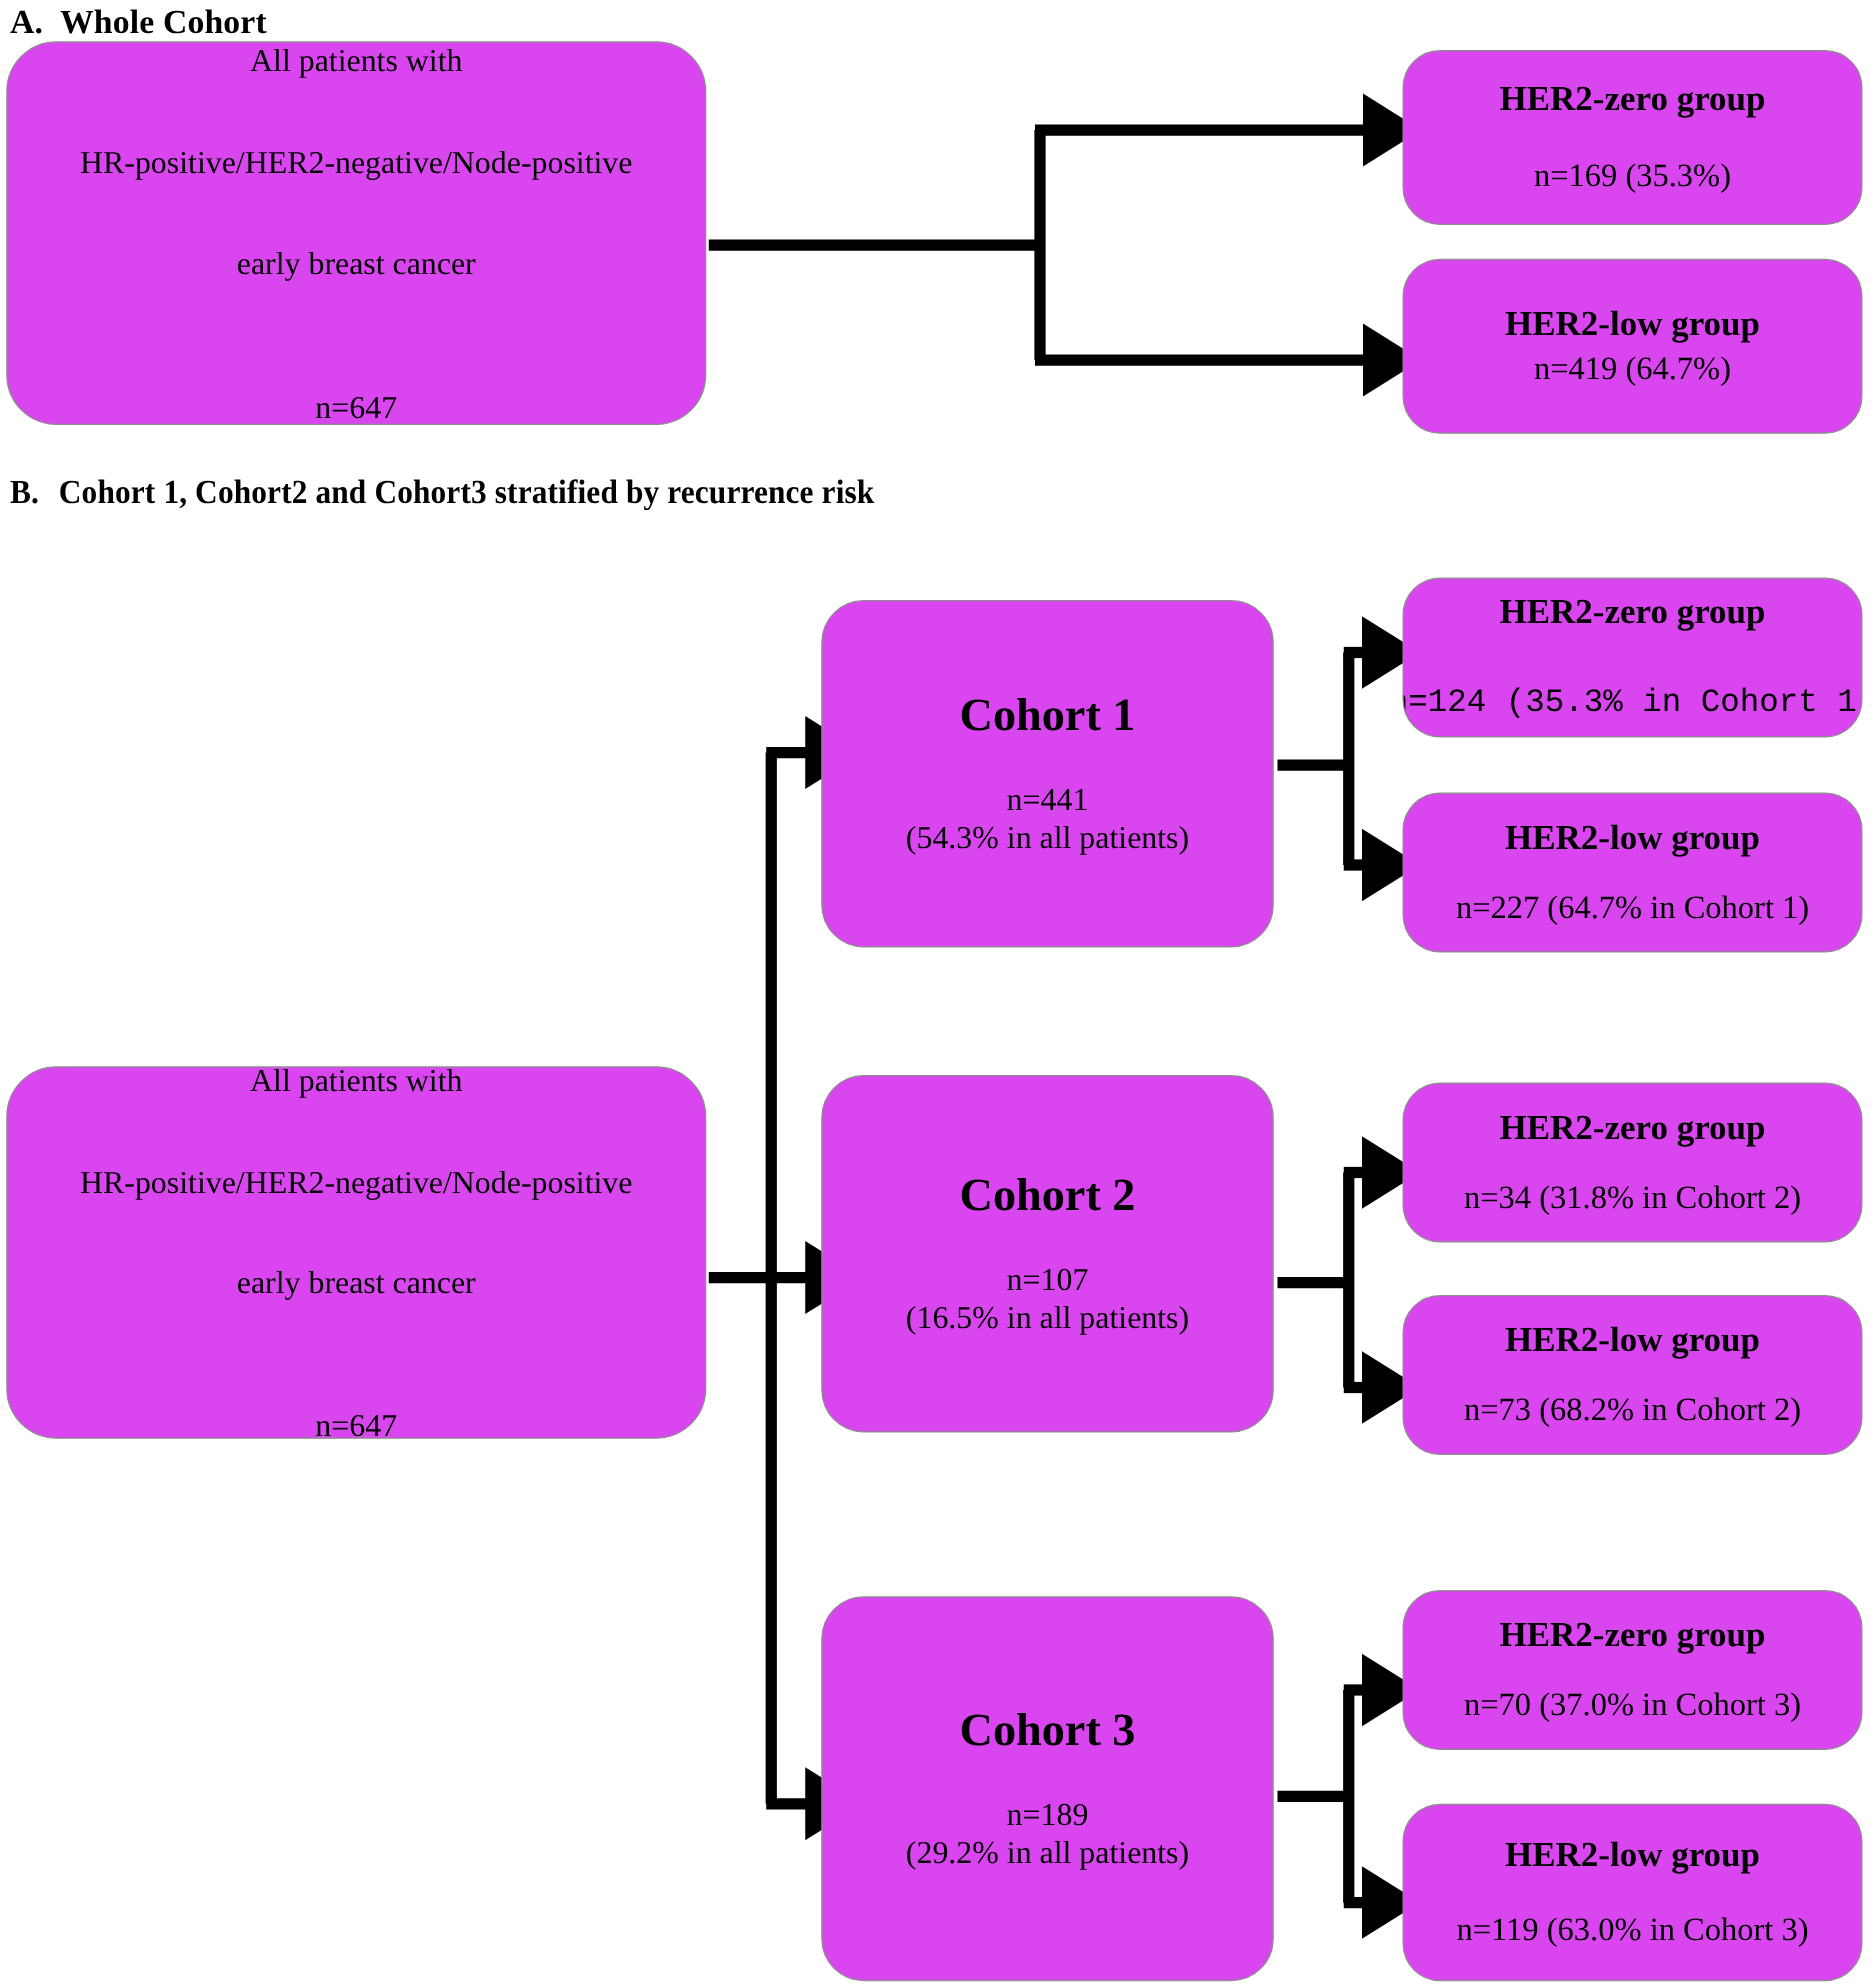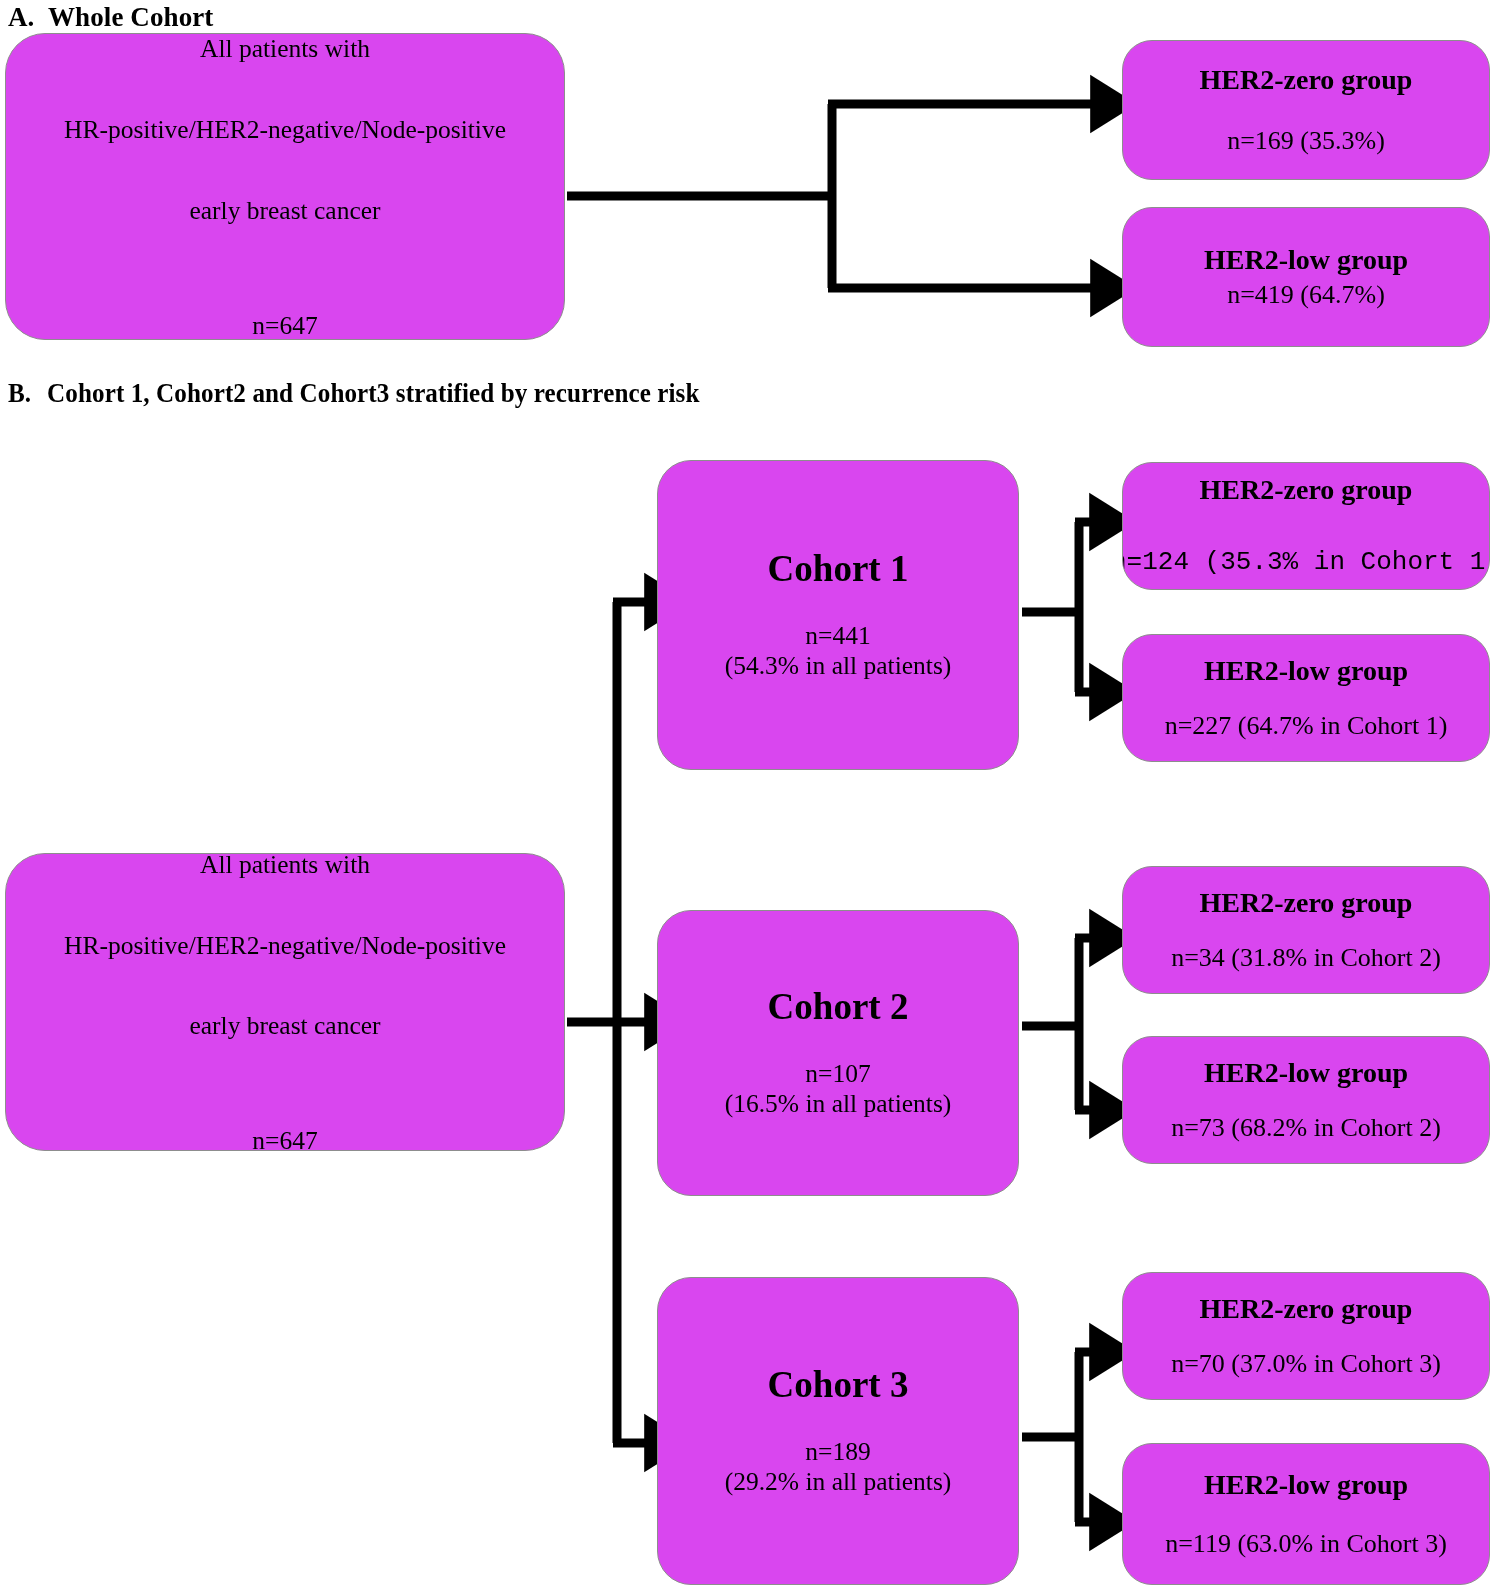--- a/index.html
+++ b/index.html
@@ -175,37 +175,37 @@
     <span class="lbl idx">B.</span><span class="lbl">Cohort 1, Cohort2 and Cohort3 stratified by recurrence risk</span>
   </div>
 
   <div class="node node-source" style="left:5px; top:853px; width:560px; height:298px;">
     <div class="l1">All patients with</div>
     <div class="l2">HR-positive/HER2-negative/Node-positive</div>
     <div class="l3">early breast cancer</div>
     <div class="n">n=647</div>
   </div>
 
-  <div class="node node-cohort" style="left:657px; top:460px; width:362px; height:310px;">
+  <div class="node node-cohort" style="left:657px; top:480px; width:362px; height:278px;">
     <div class="head">Cohort 1</div>
     <div class="sub">
       <span class="ln">n=441</span>
       <span class="ln">(54.3% in all patients)</span>
     </div>
   </div>
   <div class="node node-group compact" style="left:1122px; top:462px; width:368px; height:128px;">
     <div class="head">HER2-zero group</div>
     <div class="sub" style="margin-top:36px;font-family:Liberation Mono, monospace;">n=124 (35.3% in Cohort 1)</div>
   </div>
   <div class="node node-group compact" style="left:1122px; top:634px; width:368px; height:128px;">
     <div class="head">HER2-low group</div>
     <div class="sub" style="margin-top:18px;">n=227 (64.7% in Cohort 1)</div>
   </div>
 
-  <div class="node node-cohort" style="left:657px; top:910px; width:362px; height:286px;">
+  <div class="node node-cohort" style="left:657px; top:860px; width:362px; height:286px;">
     <div class="head">Cohort 2</div>
     <div class="sub">
       <span class="ln">n=107</span>
       <span class="ln">(16.5% in all patients)</span>
     </div>
   </div>
   <div class="node node-group compact" style="left:1122px; top:866px; width:368px; height:128px;">
     <div class="head">HER2-zero group</div>
     <div class="sub" style="margin-top:18px;">n=34 (31.8% in Cohort 2)</div>
   </div>

